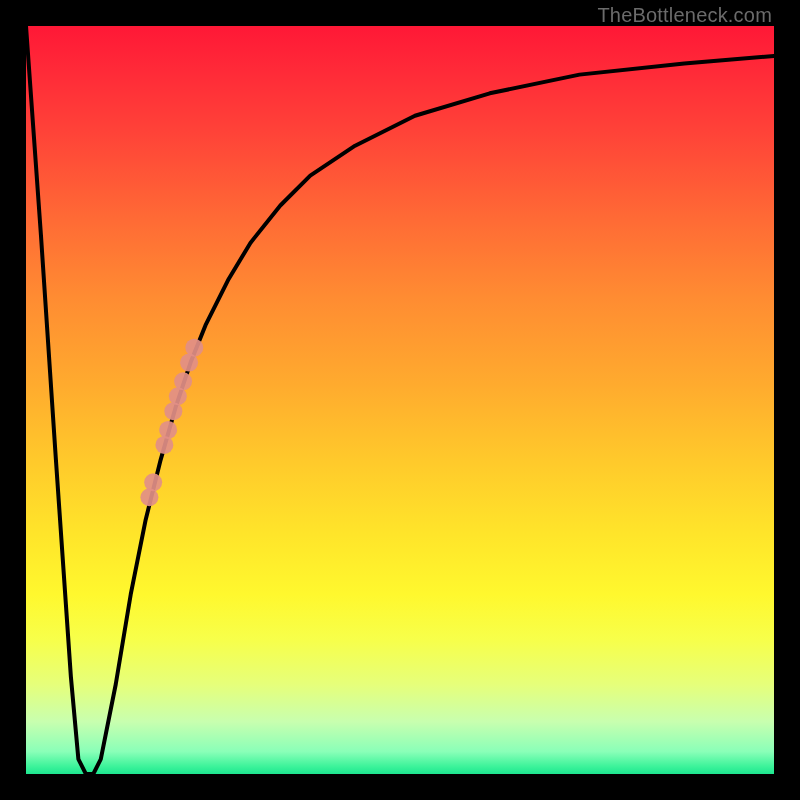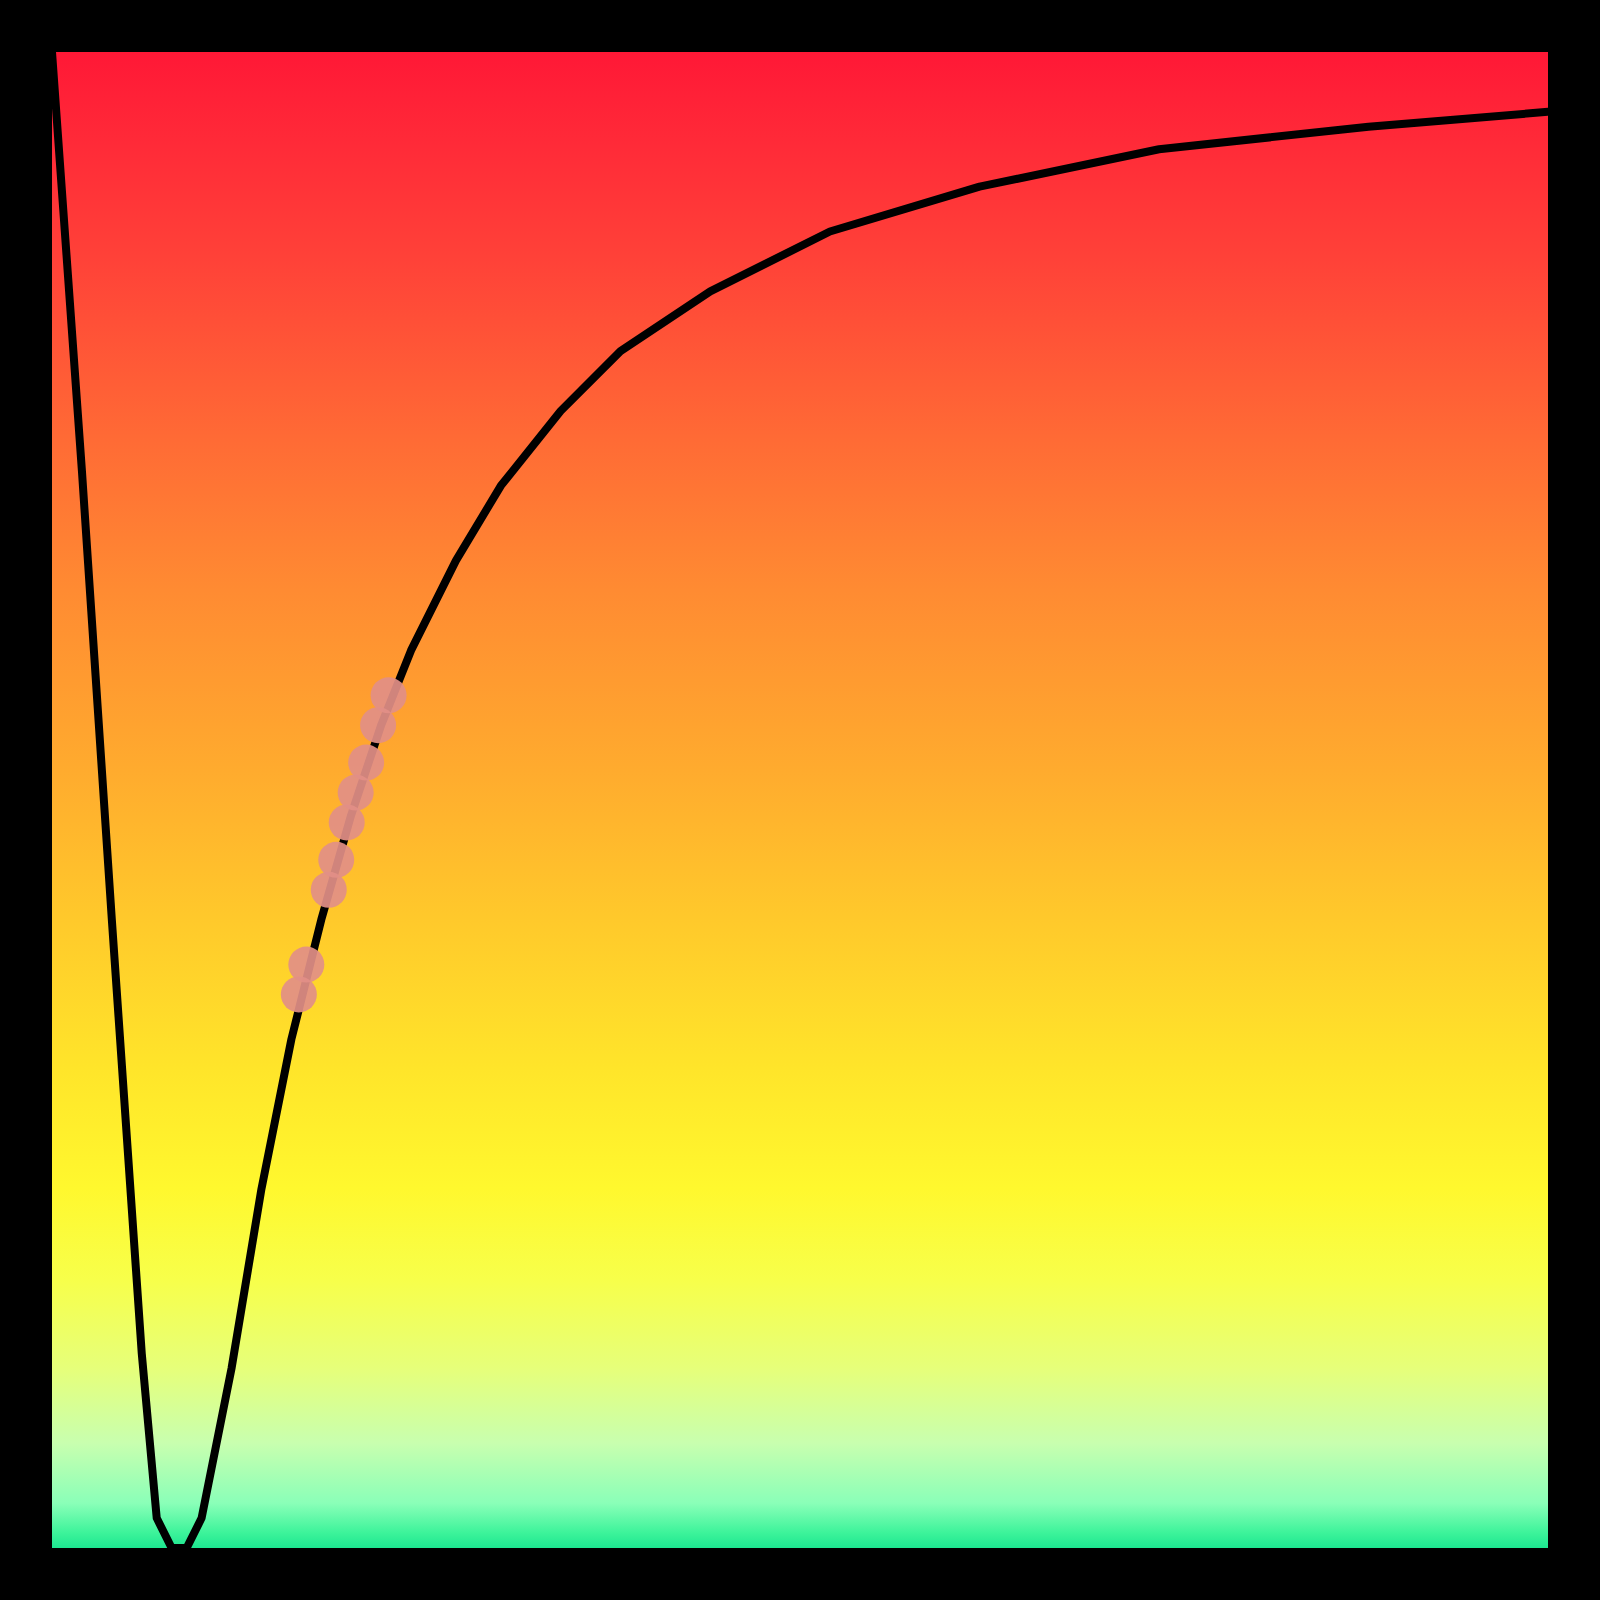--- a/index.html
+++ b/index.html
@@ -81,13 +81,14 @@
           <circle cx="138.38" cy="418.88" r="9" fill="#e28f87" fill-opacity="0.92"></circle>
           <circle cx="142.12" cy="403.92" r="9" fill="#e28f87" fill-opacity="0.92"></circle>
           <circle cx="147.36" cy="385.22" r="9" fill="#e28f87" fill-opacity="0.92"></circle>
           <circle cx="151.84" cy="370.26" r="9" fill="#e28f87" fill-opacity="0.92"></circle>
           <circle cx="157.08" cy="355.30" r="9" fill="#e28f87" fill-opacity="0.92"></circle>
           <circle cx="163.06" cy="336.60" r="9" fill="#e28f87" fill-opacity="0.92"></circle>
           <circle cx="168.30" cy="321.64" r="9" fill="#e28f87" fill-opacity="0.92"></circle>
         </g>
     </svg>
   </div>
+  <div class="watermark">TheBottleneck.com</div>
 </div>
 
 </body></html>

